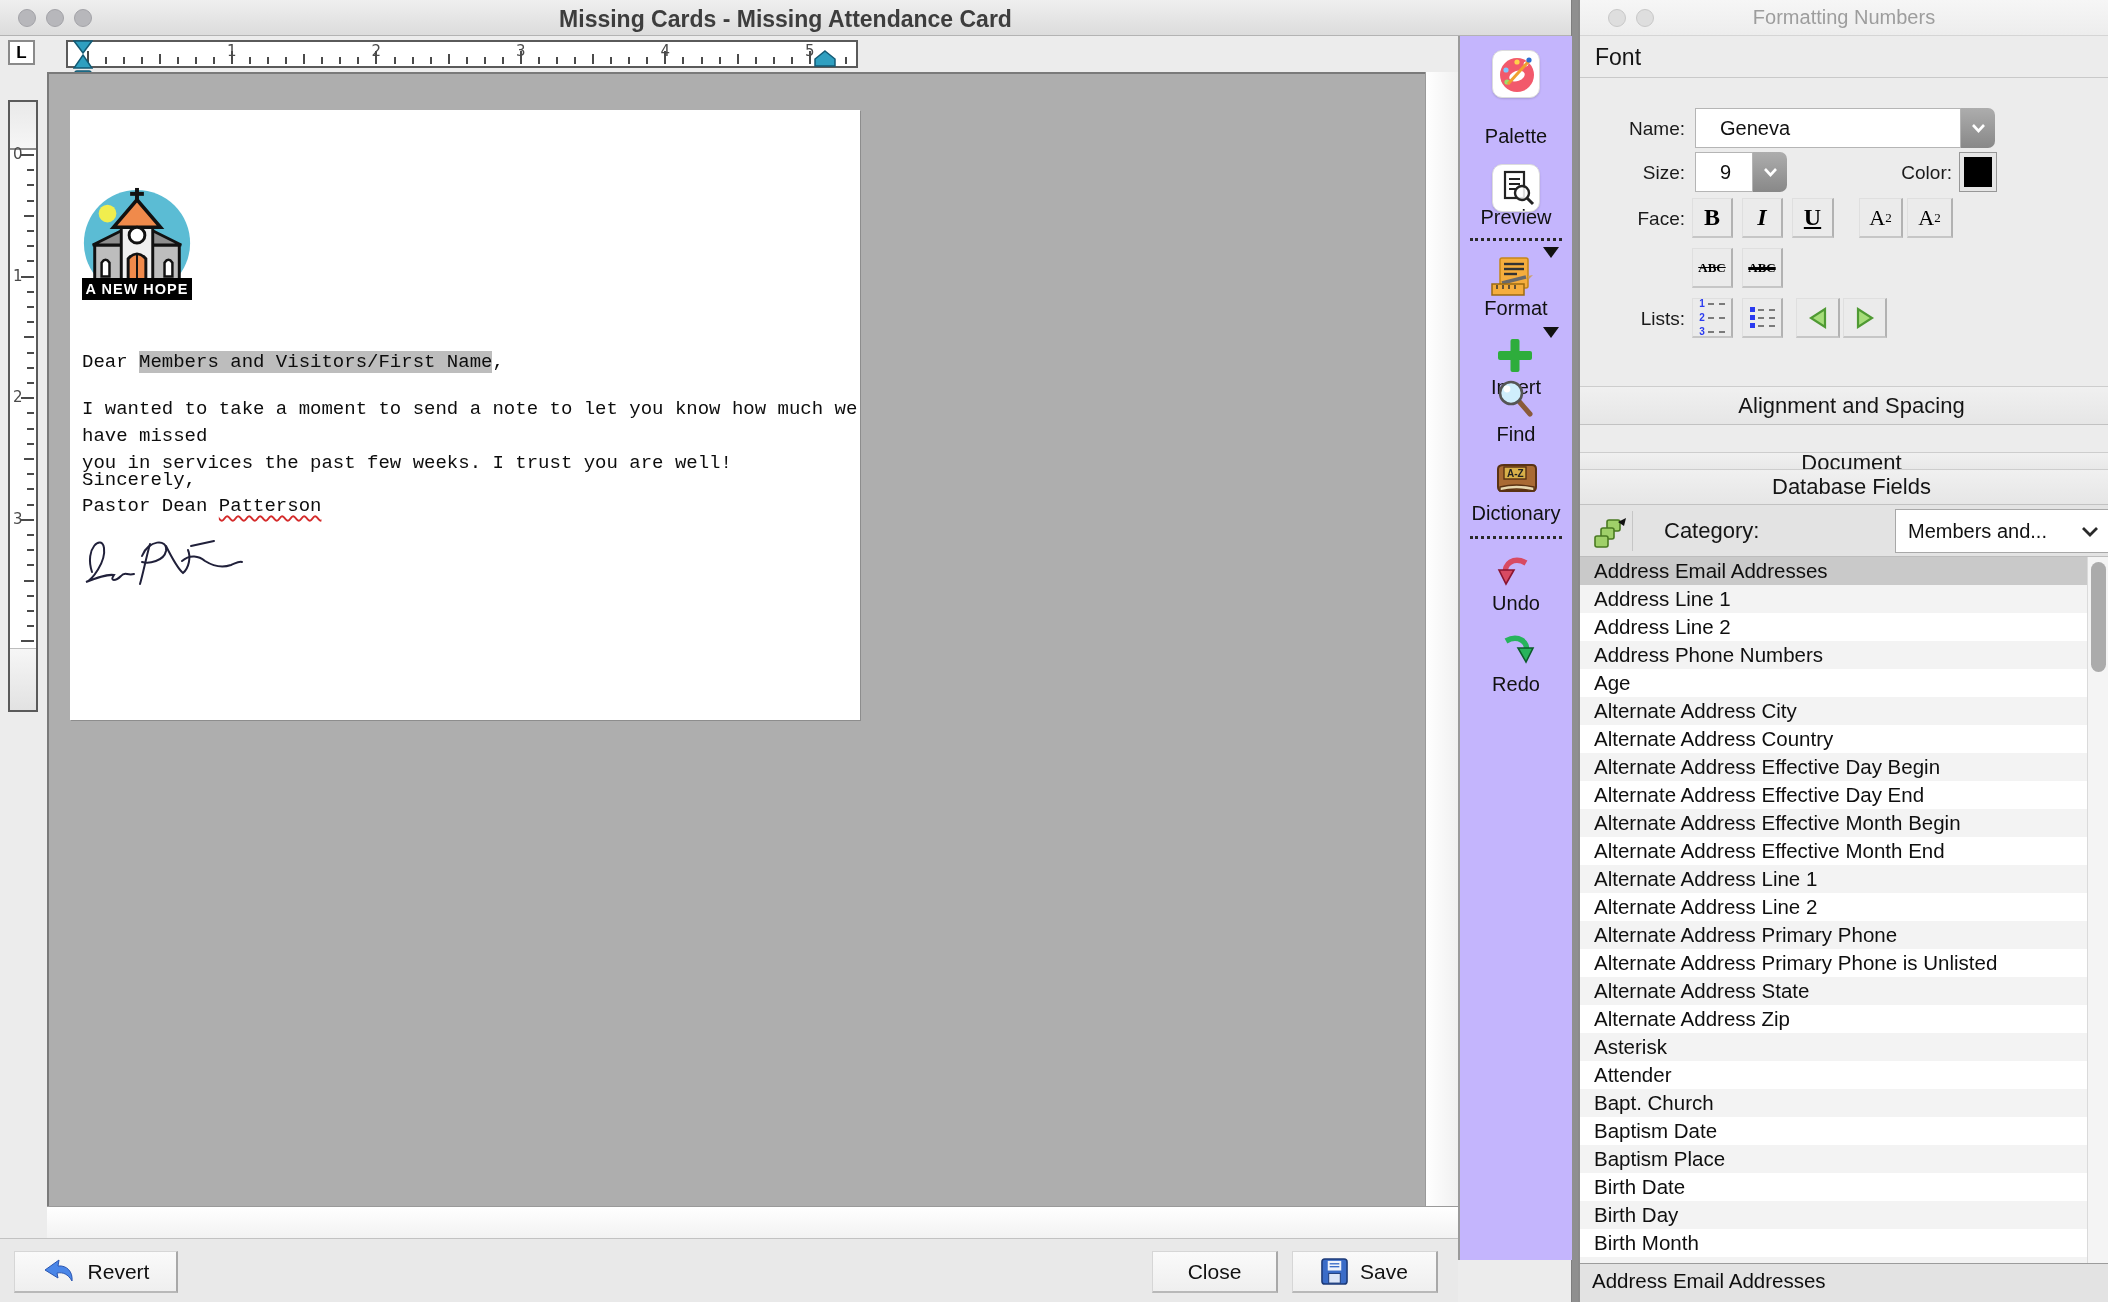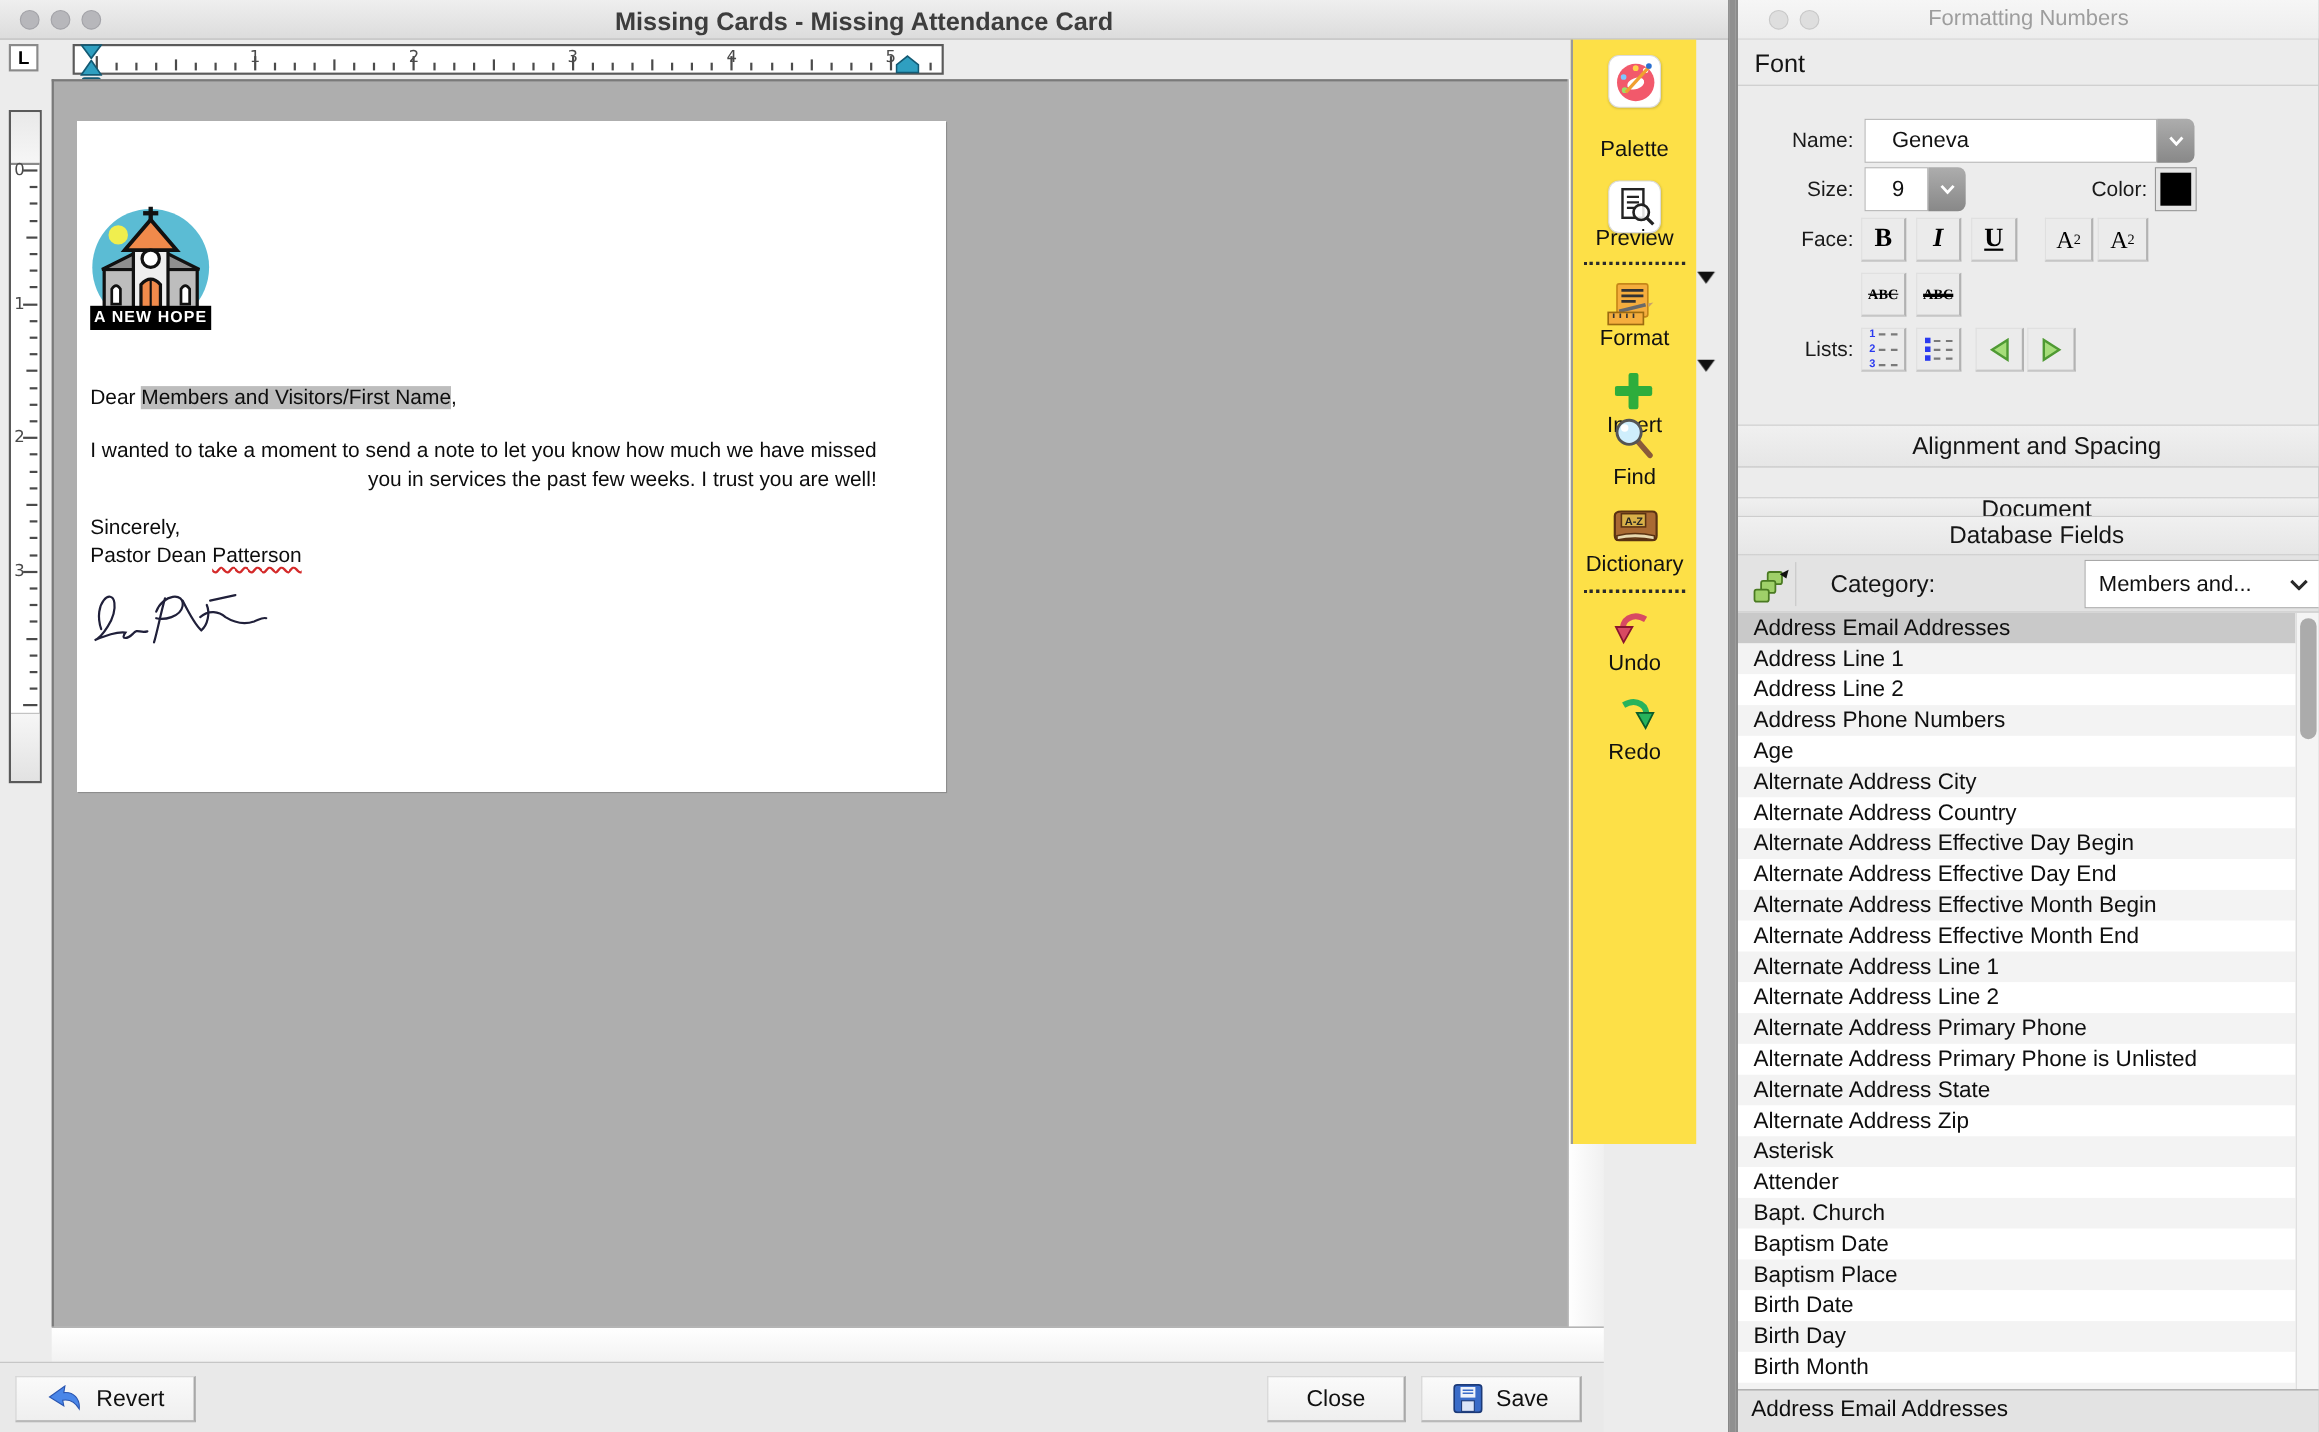--- a/index.html
+++ b/index.html
@@ -36,28 +36,28 @@
 
   
   .doc-area { position:absolute; left:47px; top:72px; width:1378px; height:1134px; background:#aeaeae;
     border-top:2px solid #7a7a7a; border-left:2px solid #7a7a7a; }
   .v-scrollbar { position:absolute; left:1425px; top:72px; width:33px; height:1134px;
     background:linear-gradient(90deg,#ffffff,#f0f0f0); border-left:1px solid #9a9a9a; }
   .h-scrollbar { position:absolute; left:47px; top:1206px; width:1411px; height:32px;
     background:linear-gradient(#ffffff,#f2f2f2); border-top:1px solid #9a9a9a; }
 
   .page { position:absolute; left:21px; top:36px; width:790px; height:610px; background:#fff; box-shadow:1px 1px 0 #8d8d8d; }
-  .letter-text { position:absolute; left:12px; font-family:Liberation Sans, sans-serif; font-size:19px; color:#0d0d0d;text-align:right; }
+  .letter-text { position:absolute; left:12px; font-family:Liberation Mono, monospace; font-size:19px; color:#0d0d0d; }
   .merge-field { background:#bdbdbd; }
   .misspelled { text-decoration:underline wavy #d42a2a 2px; text-underline-offset:4px; }
   .banner { position:absolute; left:12px; top:168px; width:110px; height:22px; background:#000; color:#fff;
     font-size:14.5px; font-weight:bold; letter-spacing:1px; text-align:center; line-height:22px; font-family:"Liberation Sans",sans-serif; }
 
   
-  .toolbar { position:absolute; left:1428px; top:36px; width:114px; height:1004px; background:#fde047; border-left:2px solid #9a9a9a; }
+  .toolbar { position:absolute; left:1458px; top:36px; width:114px; height:1224px; background:#c4b5fd; border-left:2px solid #9a9a9a; }
   .tool-label { position:absolute; width:100%; text-align:center; font-size:20px; color:#111; }
   .tool-icon { position:absolute; left:50%; transform:translateX(-50%); }
   .tool-divider { position:absolute; left:10px; width:92px; border-top:3px dotted #2a2a2a; }
   .dd-arrow { position:absolute; width:0; height:0; border-left:8px solid transparent; border-right:8px solid transparent; border-top:11px solid #111; }
   .iconbox { background:#fff; border:1px solid #dcdcdc; border-radius:10px; box-shadow:0 1px 2px rgba(0,0,0,.15); }
 
   
   .bottombar { position:absolute; left:0; top:1238px; width:1458px; height:64px; background:#e9e9e9; border-top:1px solid #c2c2c2; }
   .btn { position:absolute; top:12px; height:42px; background:linear-gradient(#fafafa,#efefef);
     border:1px solid #d6d6d6; border-right:2px solid #a8a8a8; border-bottom:2px solid #b8b8b8;

